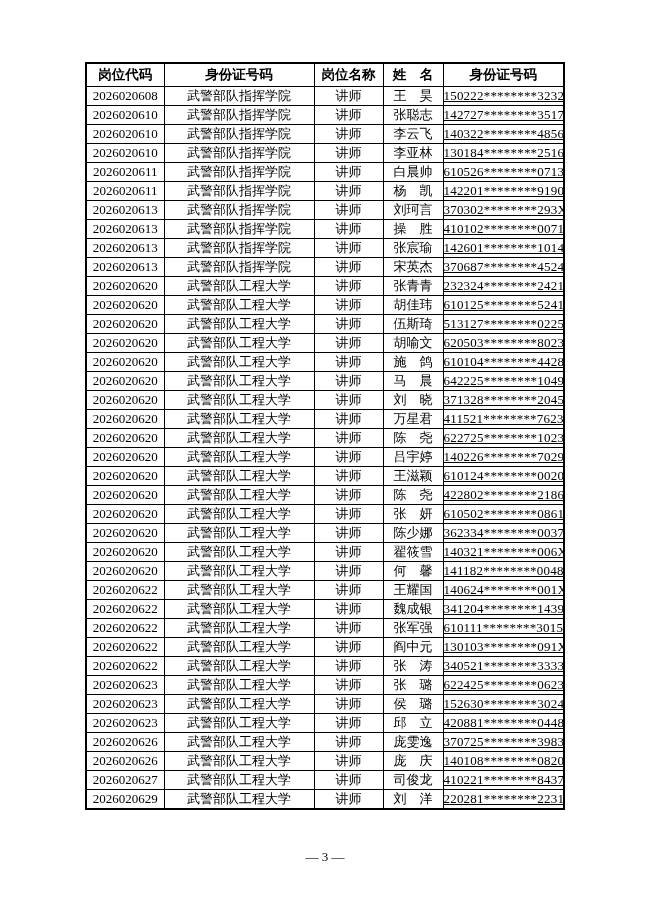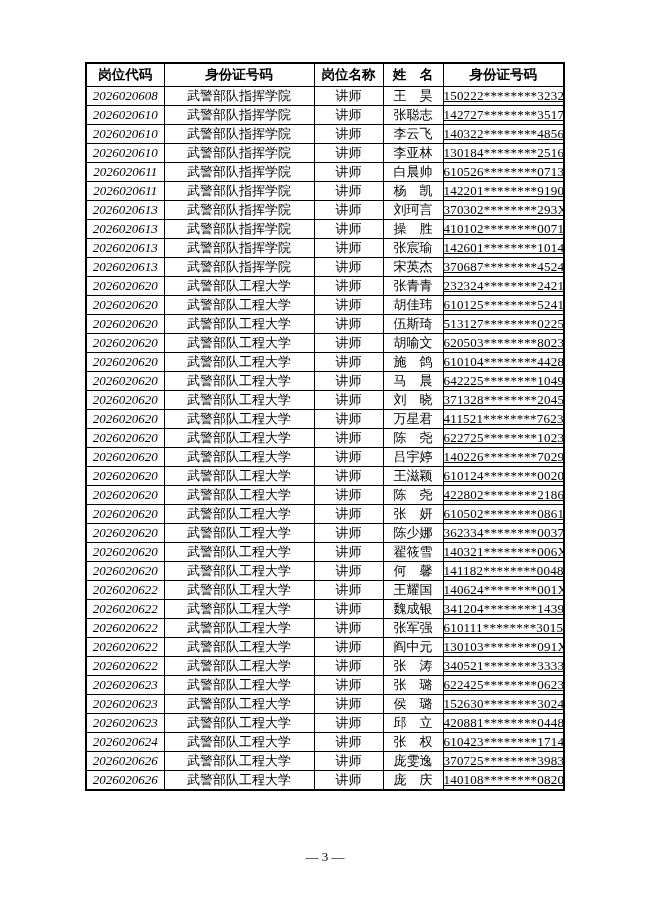--- a/index.html
+++ b/index.html
@@ -45,21 +45,21 @@
   table.roster th {
     height: 22px;
     font-size: 13.5px;
     font-weight: bold;
   }
   table.roster td {
     height: 18px;
     font-size: 13px;
     font-weight: normal;
   }
-  td.cell-code { font-size: 12.5px; font-style: italic; }
+  td.cell-code { font-size: 12.5px; }
   td.cell-id   { font-size: 12px; letter-spacing: 0.2px; text-decoration: underline; }
   td.section-cell {
     text-align: left;
     font-weight: bold;
     font-size: 13.5px;
     padding-left: 4px;
   }
   .page-footer {
     position: absolute;
     top: 849px;
@@ -325,38 +325,45 @@
           <td class="cell-id">152630********3024</td>
         </tr>
         <tr>
           <td class="cell-code">2026020623</td>
           <td class="cell-unit">武警部队工程大学</td>
           <td class="cell-position">讲师</td>
           <td class="cell-name">邱　立</td>
           <td class="cell-id">420881********0448</td>
         </tr>
         <tr>
-          <td class="cell-code">2026020624</td>
-          <td class="cell-unit">武警部队工程大学</td>
-          <td class="cell-position">讲师</td>
-          <td class="cell-name">张　权</td>
-          <td class="cell-id">610423********1714</td>
-        </tr>
-        <tr>
           <td class="cell-code">2026020626</td>
           <td class="cell-unit">武警部队工程大学</td>
           <td class="cell-position">讲师</td>
           <td class="cell-name">庞雯逸</td>
           <td class="cell-id">370725********3983</td>
         </tr>
         <tr>
           <td class="cell-code">2026020626</td>
           <td class="cell-unit">武警部队工程大学</td>
           <td class="cell-position">讲师</td>
           <td class="cell-name">庞　庆</td>
           <td class="cell-id">140108********0820</td>
         </tr>
+        <tr>
+          <td class="cell-code">2026020627</td>
+          <td class="cell-unit">武警部队工程大学</td>
+          <td class="cell-position">讲师</td>
+          <td class="cell-name">司俊龙</td>
+          <td class="cell-id">410221********8437</td>
+        </tr>
+        <tr>
+          <td class="cell-code">2026020629</td>
+          <td class="cell-unit">武警部队工程大学</td>
+          <td class="cell-position">讲师</td>
+          <td class="cell-name">刘　洋</td>
+          <td class="cell-id">220281********2231</td>
+        </tr>
       </tbody>
   </table>
 
   <div class="page-footer">— 3 —</div>
 
 </div>
 
 </body></html>

